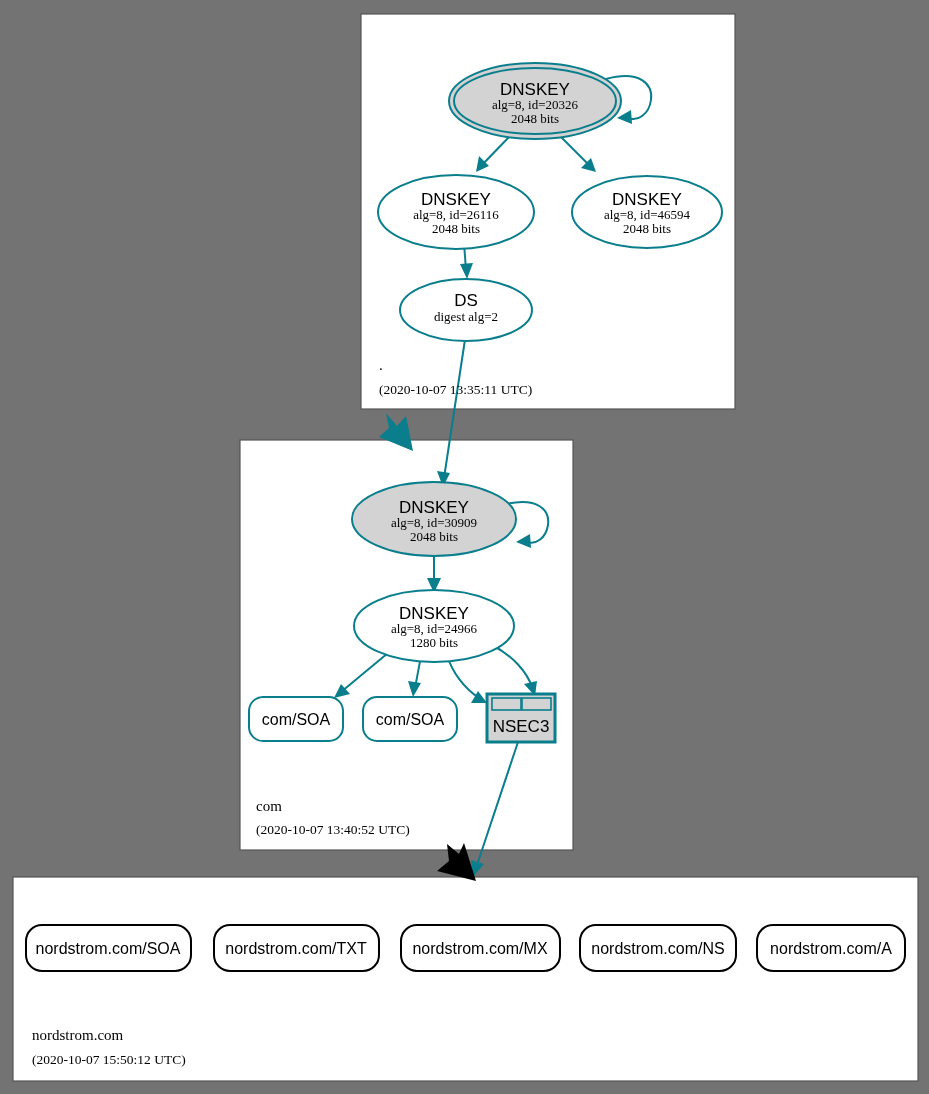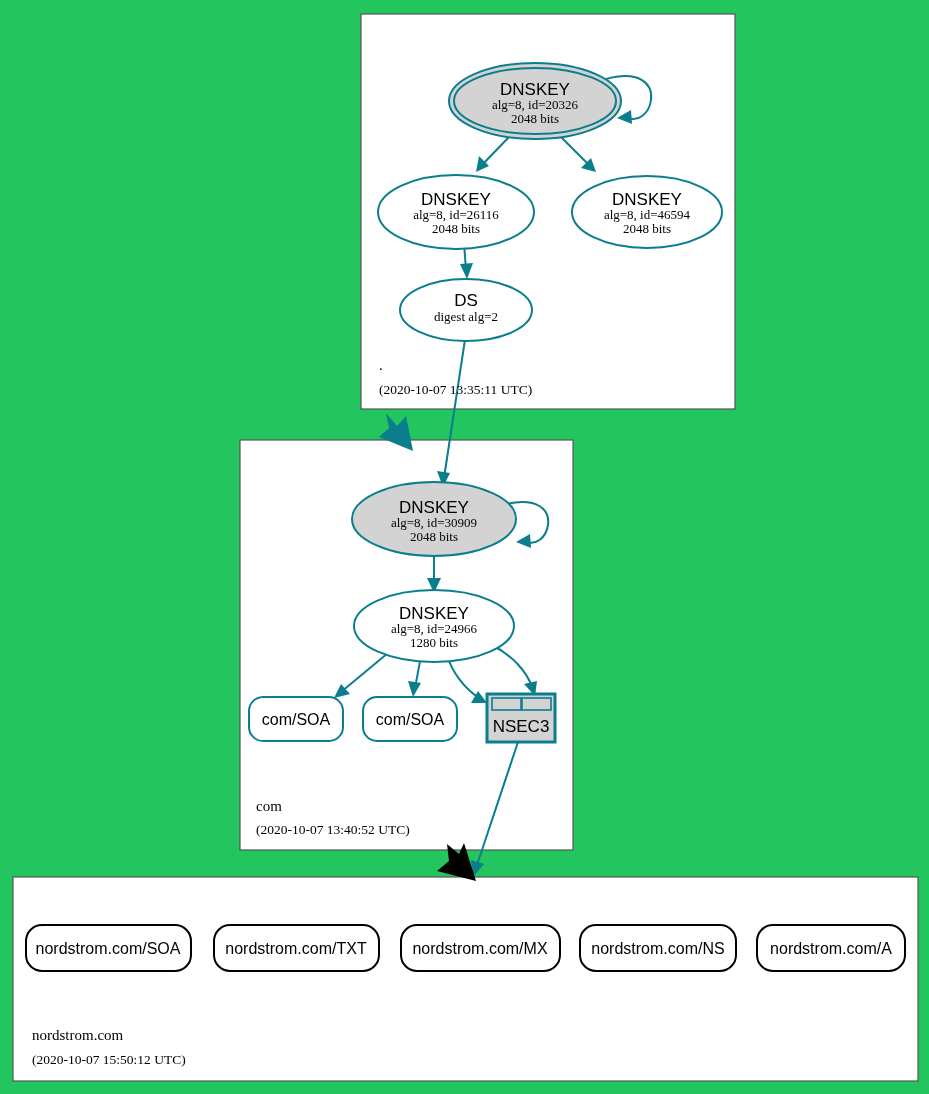--- a/index.html
+++ b/index.html
@@ -7,21 +7,21 @@
     padding: 0;
     background: #ffffff;
   }
   body {
     font-family: "Liberation Sans", sans-serif;
   }
   #canvas {
     position: relative;
     width: 929px;
     height: 1094px;
-    background: #22c55e;
+    background: #737373;
     overflow: hidden;
   }
   svg.layer {
     position: absolute;
     left: 0;
     top: 0;
     width: 929px;
     height: 1094px;
   }
   .zone-box {

